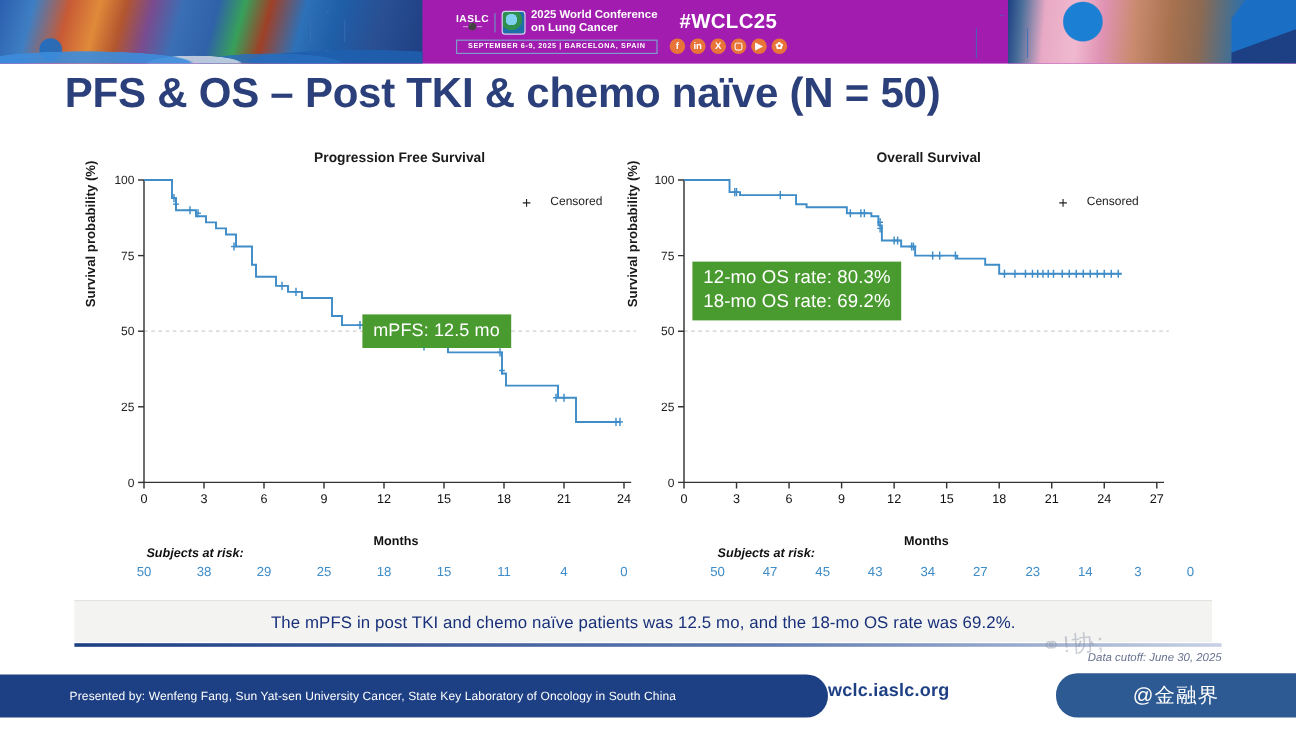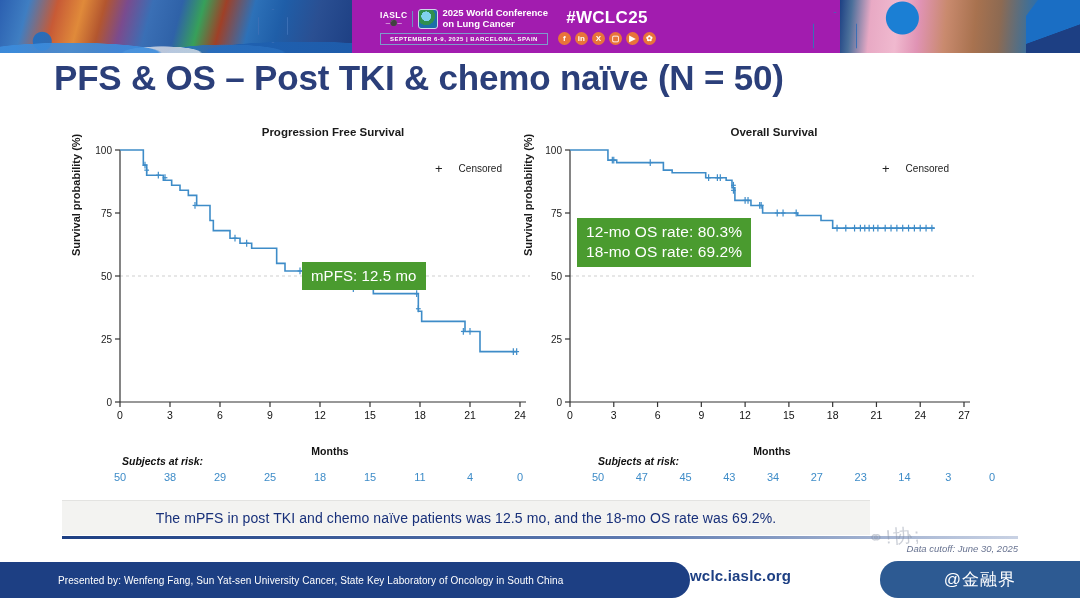--- a/index.html
+++ b/index.html
@@ -142,21 +142,21 @@
     font-size: 10.5px; font-weight: bold; color: #111; margin-bottom: 4px; font-style: italic;
   }
   .risk-row { position: relative; height: 16px; }
   .risk-val {
     position: absolute; top: 0; font-size: 11px; color: #3e8cc8;
     transform: translateX(-50%); white-space: nowrap;
   }
 
   
   .conclusion {
-    position: absolute; left: 62px; top: 500px; width: 808px; height: 35px;
+    position: absolute; left: 62px; top: 500px; width: 948px; height: 35px;
     background: #f3f3f1; border-top: 1px solid #e3e3e1;
     display: flex; align-items: center; justify-content: center;
     font-size: 14px; color: #18307a; letter-spacing: .1px;
   }
   .conclusion-rule {
     position: absolute; left: 62px; top: 536px; width: 956px; height: 3px;
     background: linear-gradient(90deg, #1d3f83, #5f7bb0 60%, #c9d2e4);
   }
   .data-cutoff {
     position: absolute; right: 62px; top: 543px;

